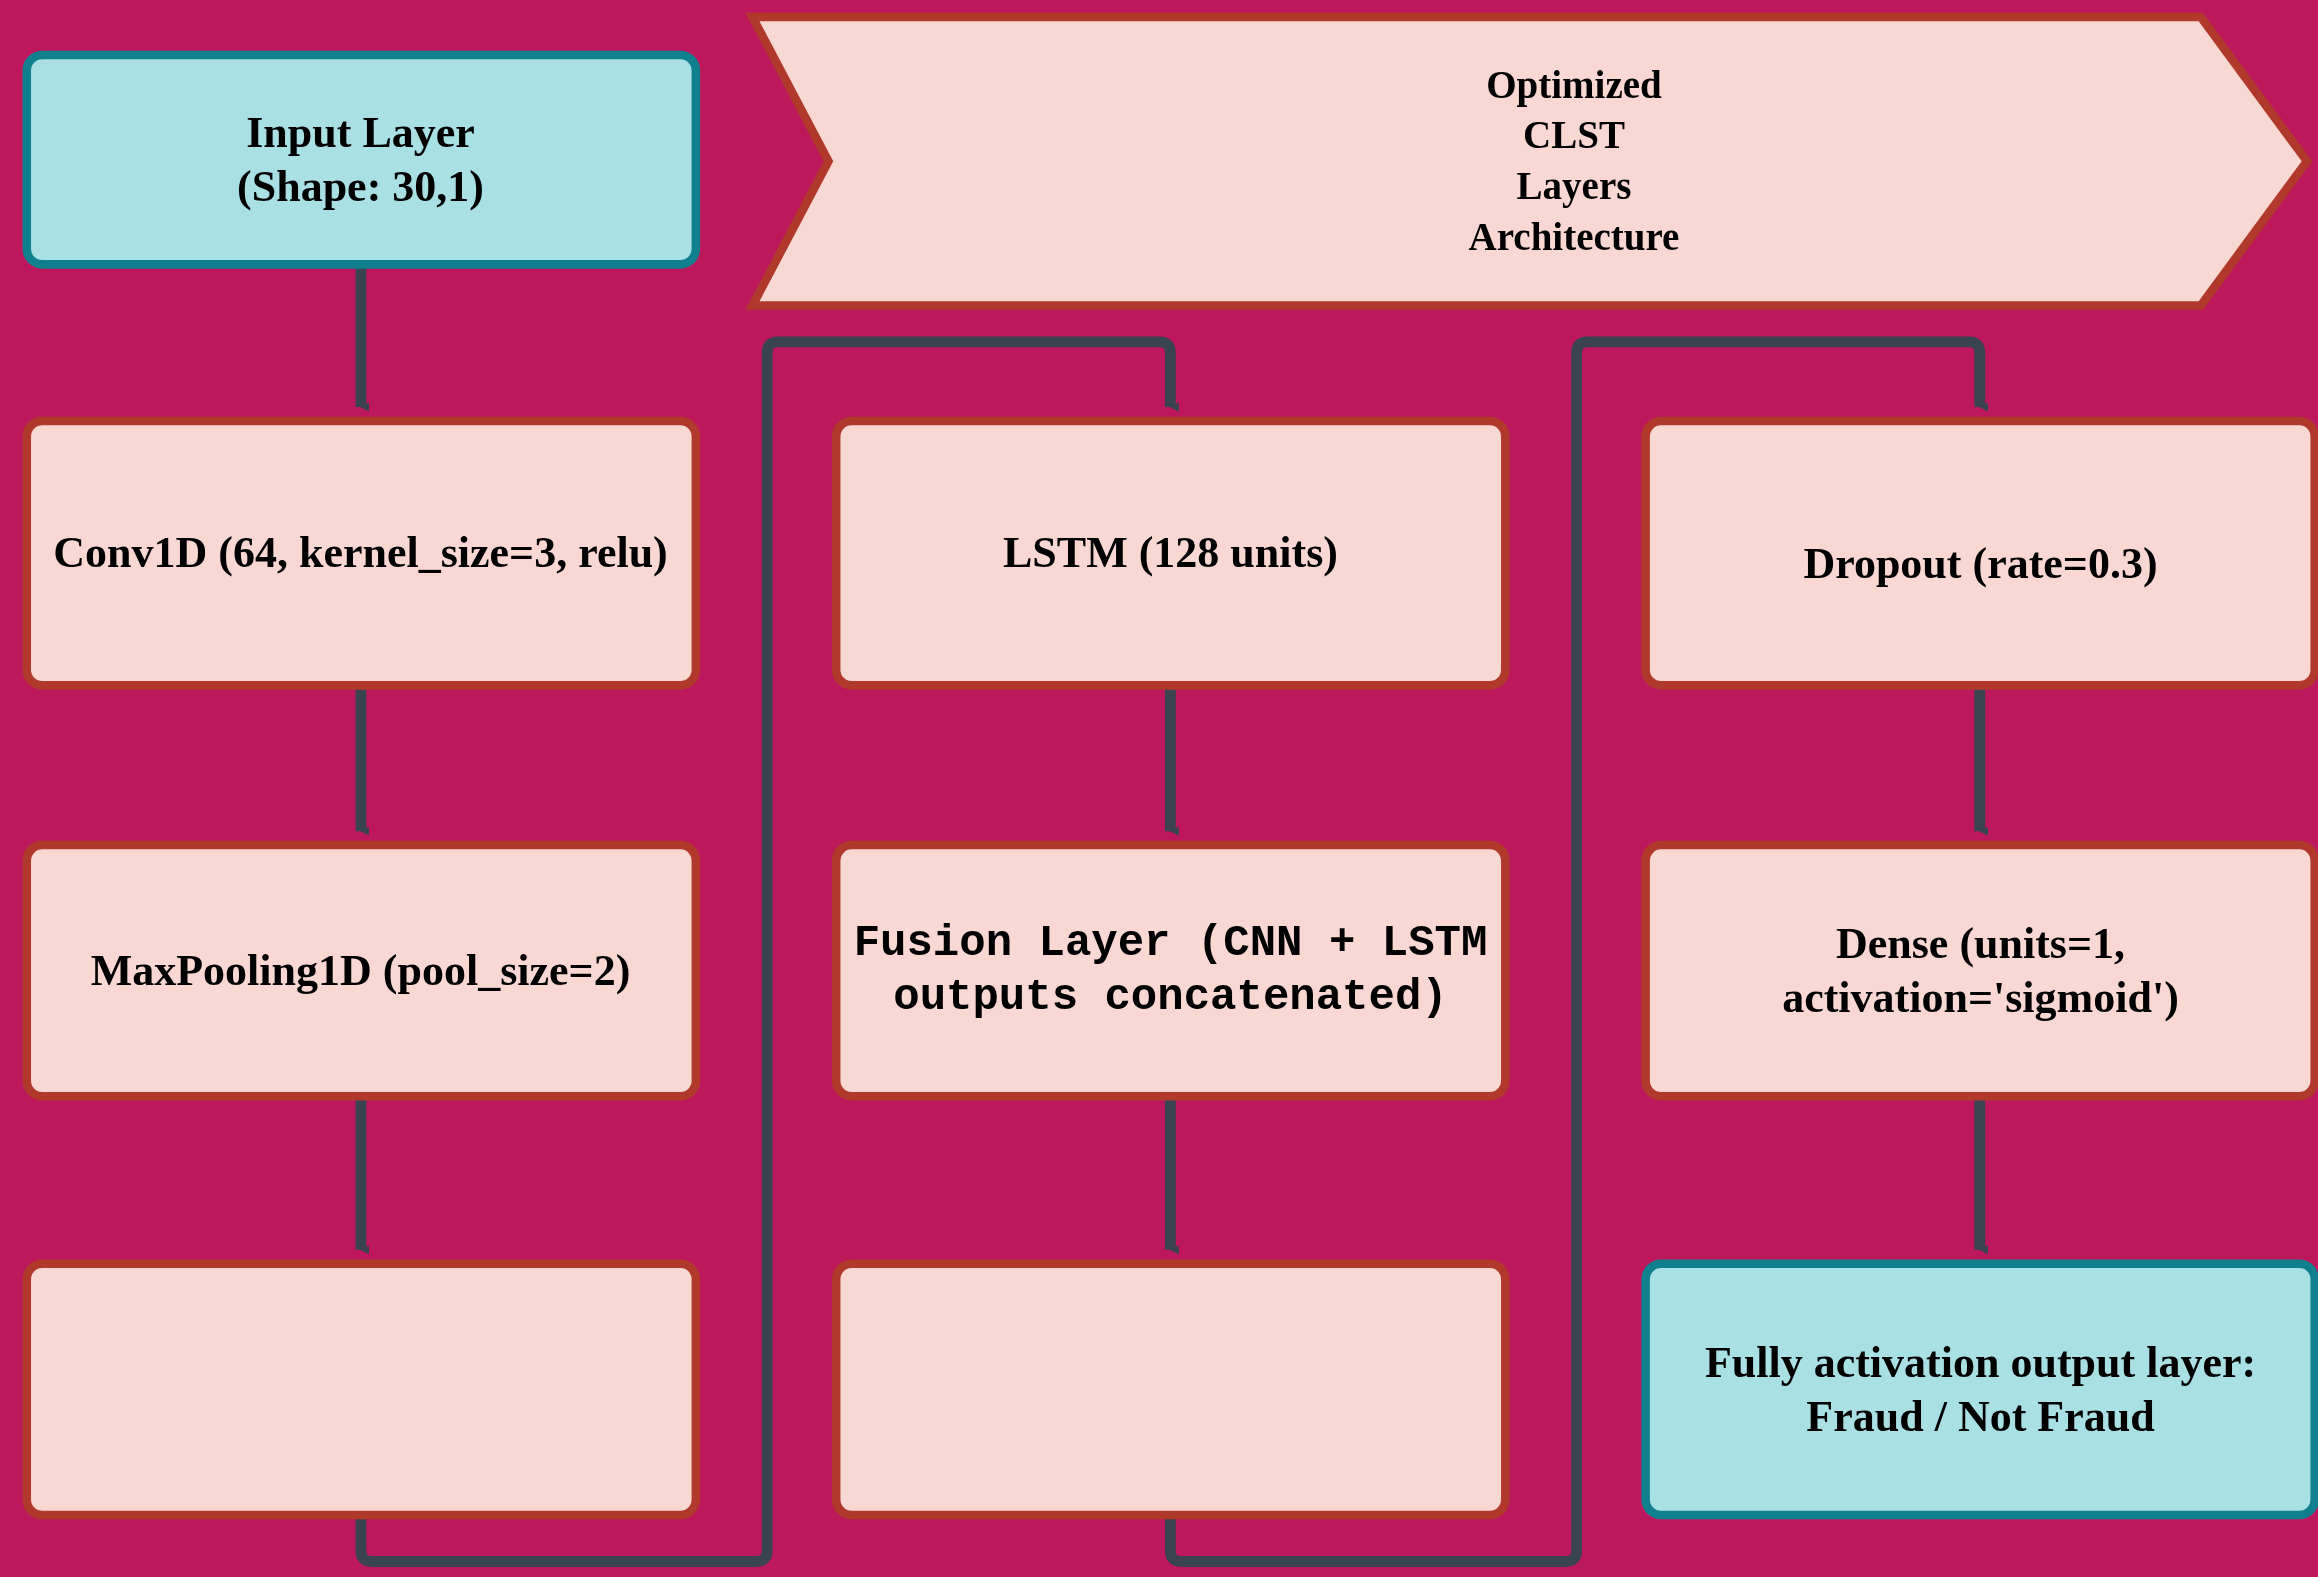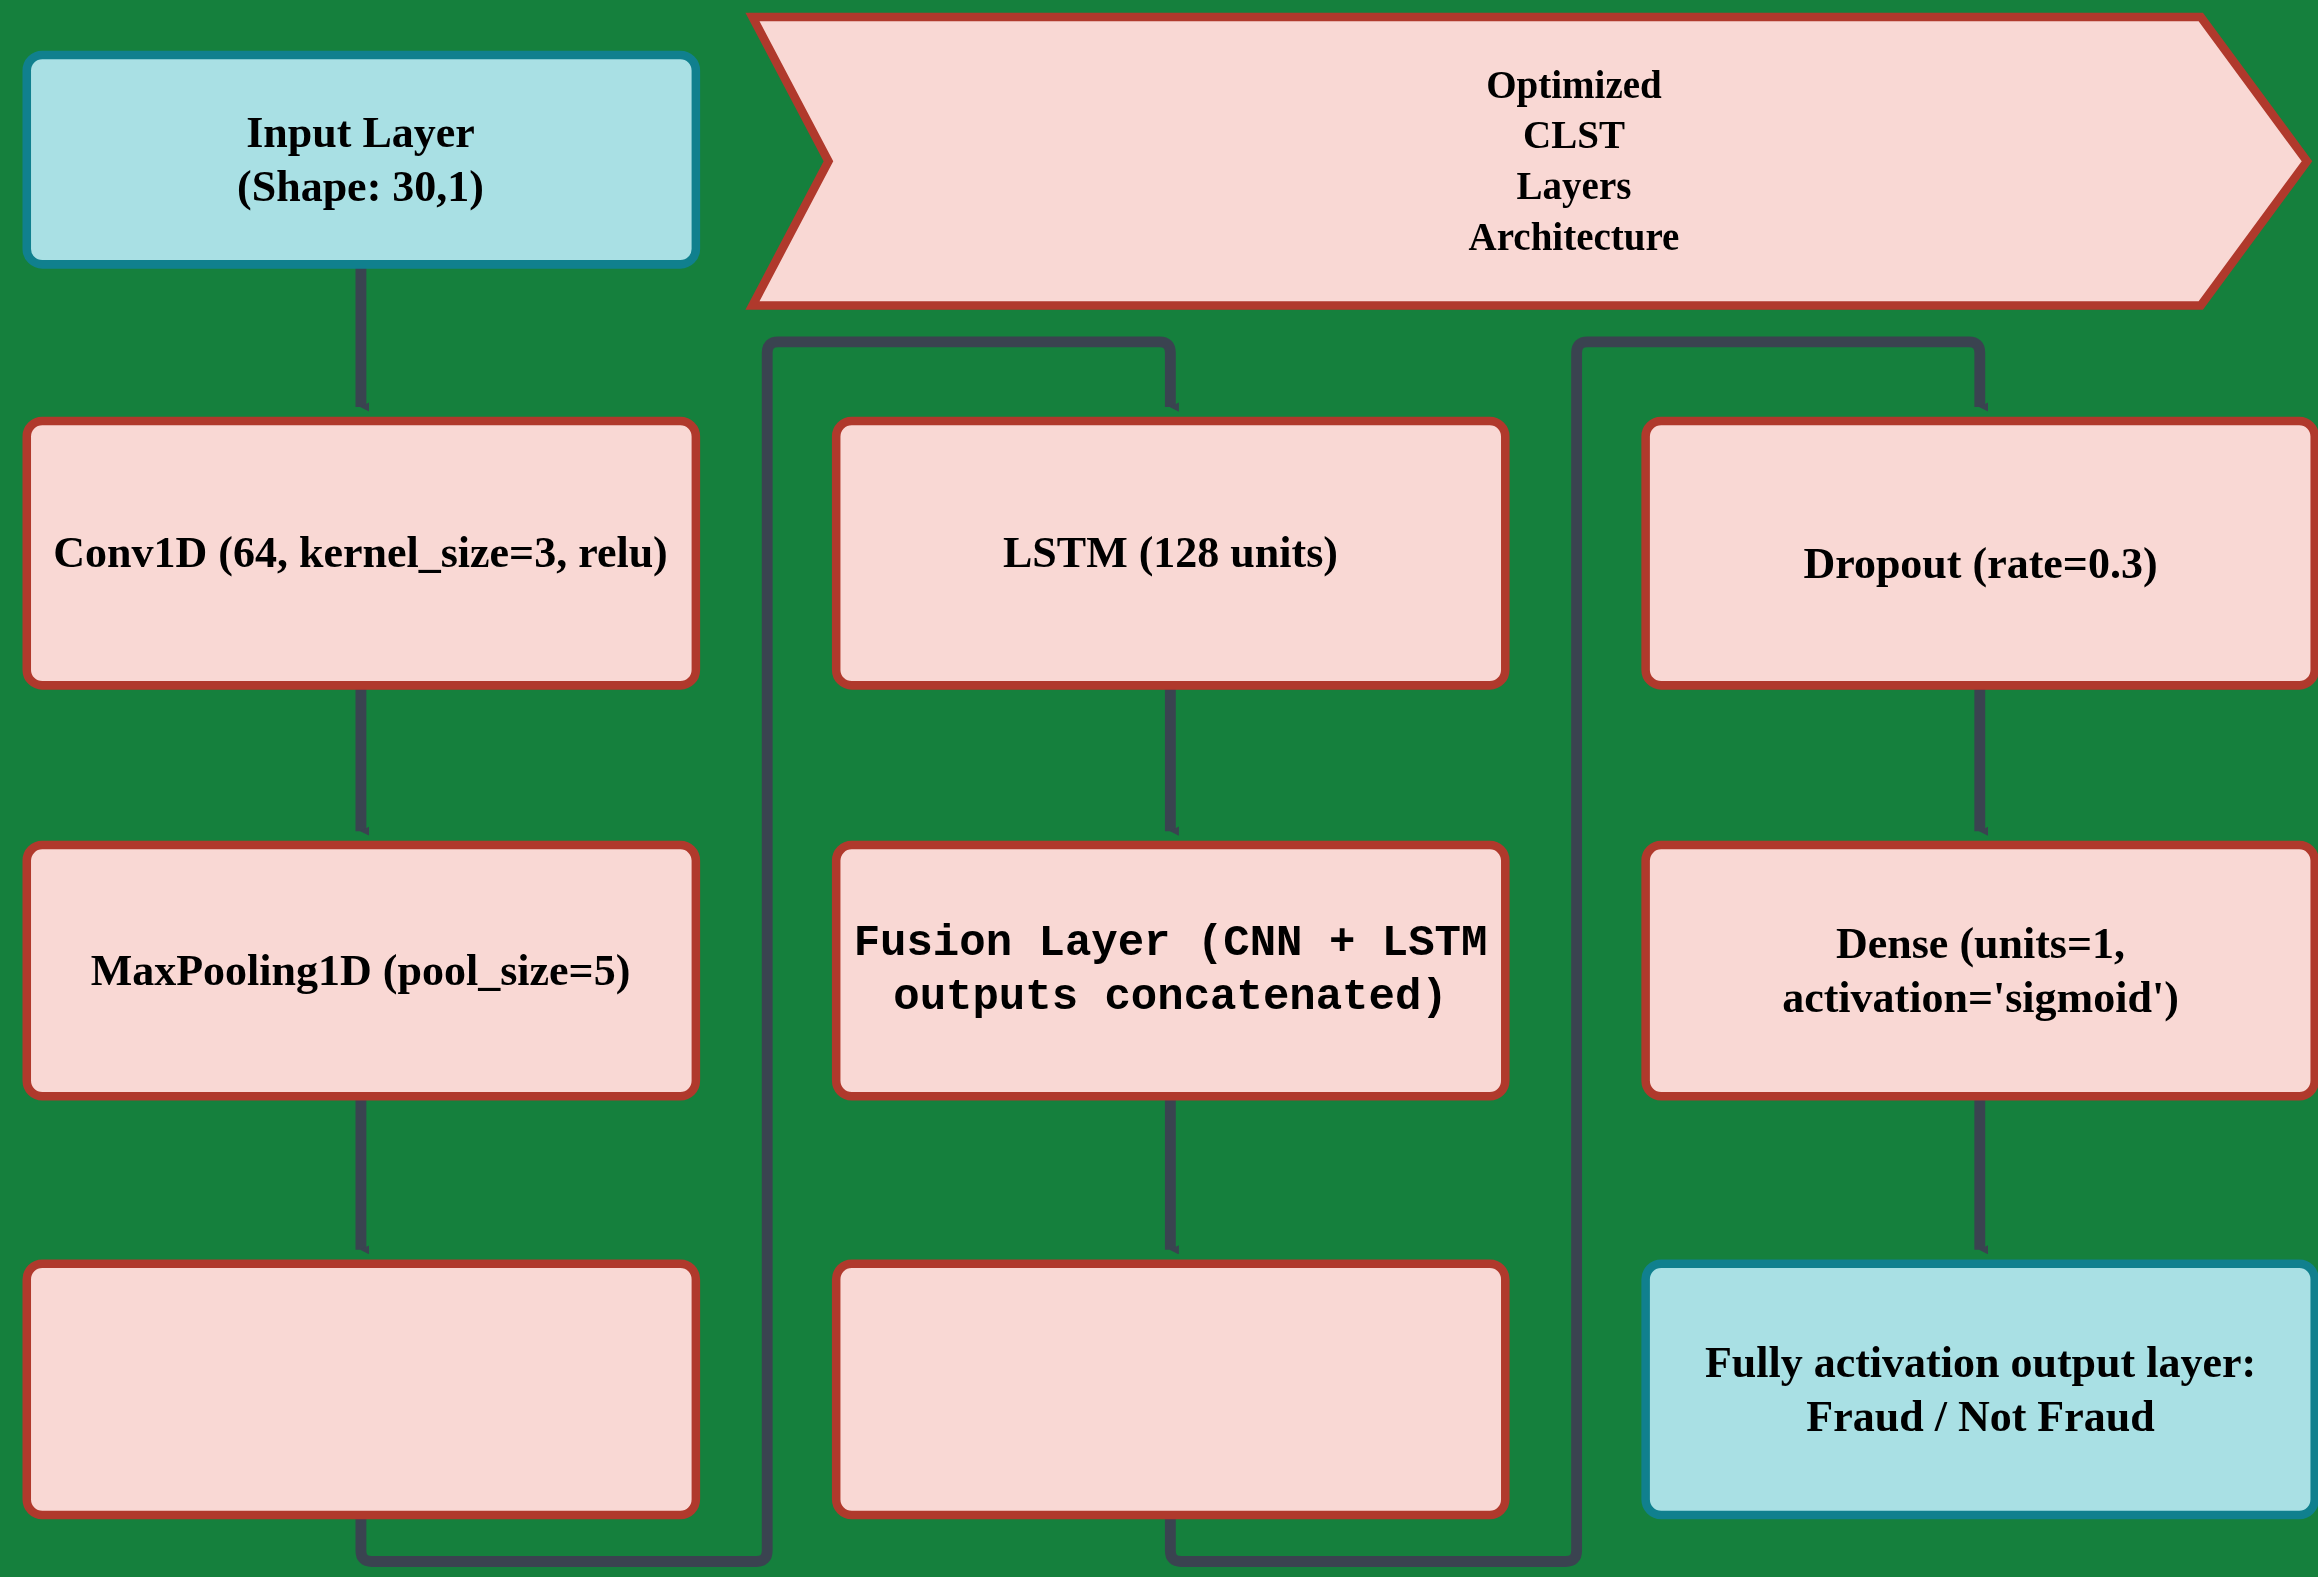--- a/index.html
+++ b/index.html
@@ -1,17 +1,17 @@
 <!DOCTYPE html>
 <html style="font-size:12.4px"><head>
 <meta charset="utf-8">
 <style>
   html,body{margin:0;padding:0;background:#ffffff;}
   body{width:2319px;height:1577px;font-family:"Liberation Serif",serif;}
-  #stage{position:relative;width:2319px;height:1577px;overflow:hidden;background:#15803d;}
+  #stage{position:relative;width:2319px;height:1577px;overflow:hidden;background:#be185d;}
   svg.layer{position:absolute;top:0;left:0;width:2319px;height:1577px;}
 
   .node-label{
     position:absolute;
     display:flex;align-items:center;justify-content:center;
     text-align:center;
     font-family:"Liberation Serif",serif;
     font-weight:bold;
     color:#000000;
     line-height:1.22;
@@ -73,21 +73,21 @@
   </svg>
 
   <div class="node-label n-banner" style="left:1163px;top:17px;width:822px;height:288px;">Optimized
 CLST
 Layers
 Architecture</div>
 
   <div class="node-label n-big" style="left:26px;top:55px;width:669px;height:209px;">Input Layer
 (Shape: 30,1)</div>
   <div class="node-label n-big" style="left:26px;top:421px;width:669px;height:264px;">Conv1D (64, kernel_size=3, relu)</div>
-  <div class="node-label n-big" style="left:26px;top:845px;width:669px;height:251px;">MaxPooling1D (pool_size=5)</div>
+  <div class="node-label n-big" style="left:26px;top:845px;width:669px;height:251px;">MaxPooling1D (pool_size=2)</div>
 
   <div class="node-label n-big" style="left:836px;top:421px;width:669px;height:264px;">LSTM (128 units)</div>
   <div class="node-label n-big" style="left:836px;top:845px;width:669px;height:251px;font-family:Liberation Mono, monospace;">Fusion Layer (CNN + LSTM
 outputs concatenated)</div>
 
   <div class="node-label n-big" style="left:1646px;top:432px;width:669px;height:264px;">Dropout (rate=0.3)</div>
   <div class="node-label n-big" style="left:1646px;top:845px;width:669px;height:251px;">Dense (units=1,
 activation='sigmoid')</div>
   <div class="node-label n-big" style="left:1646px;top:1264px;width:669px;height:251px;">Fully activation output layer:
 Fraud / Not Fraud</div>

